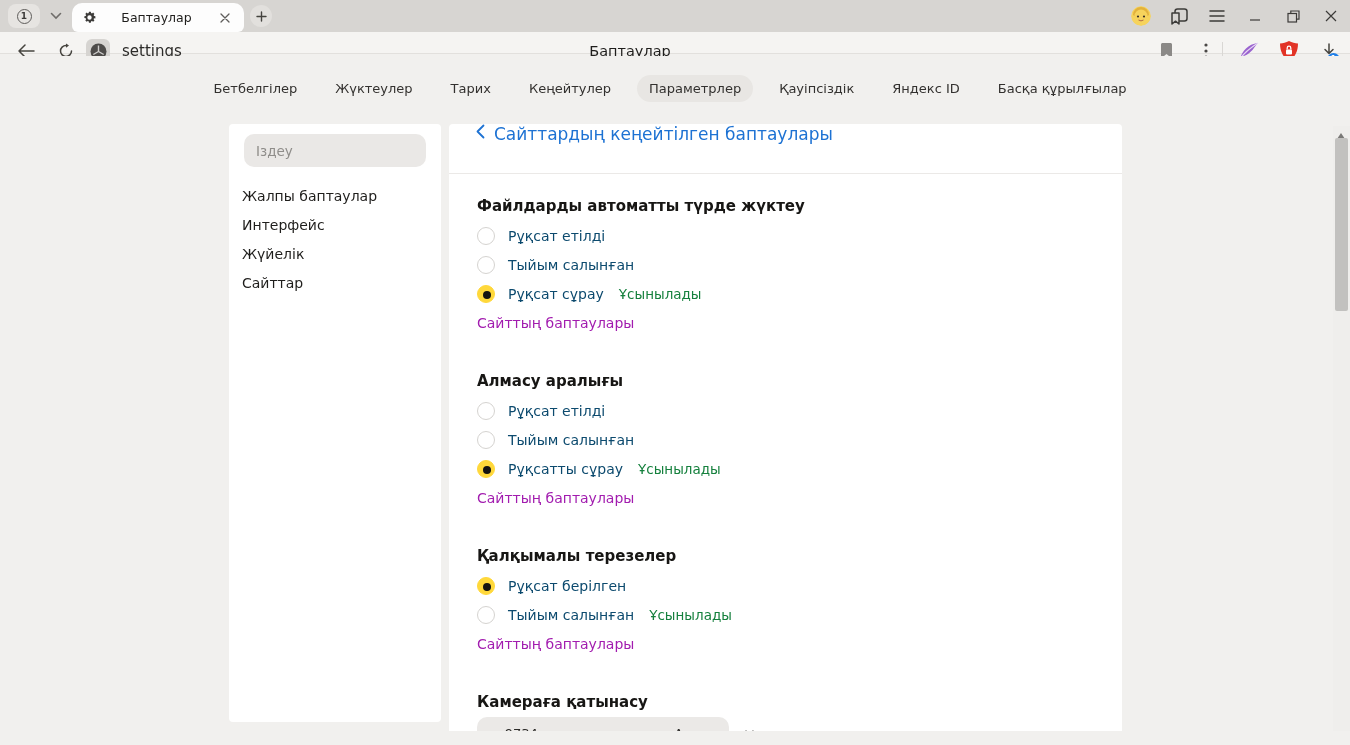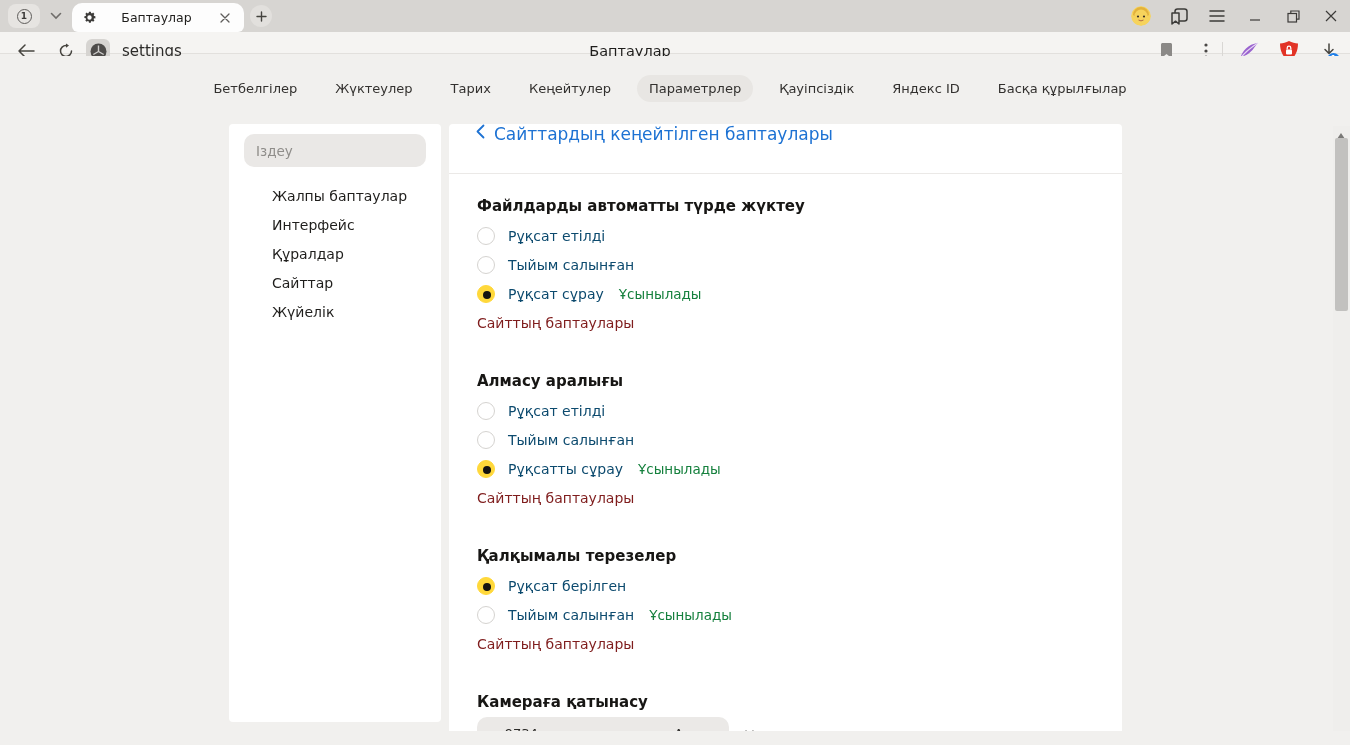--- a/index.html
+++ b/index.html
@@ -32,37 +32,37 @@
   .page { position:absolute; left:0; top:56px; width:1350px; height:675px; background:#f1f0ee; overflow:hidden; }
   .nav-tabs { position:absolute; left:0; top:19px; width:1340px; display:flex; justify-content:center; gap:14px; }
   .nav-tab { font-size:13px; color:#33312f; padding:6px 12px; border-radius:15px; cursor:pointer; white-space:nowrap; }
   .nav-tab.active { background:#e8e6e3; }
 
   .card { background:#fff; border-radius:4px; position:absolute; }
   .sidebar { left:229px; top:68px; width:212px; height:598px; }
   .search-box { position:absolute; left:15px; top:10px; width:182px; height:33px; background:#eae8e6; border:none; border-radius:10px; padding:0 12px; font-size:13.5px; color:#1f1e1c; font-family:inherit; outline:none; }
   .search-box::placeholder { color:#8f8d8a; }
   .side-list { position:absolute; left:0; top:58px; width:100%; list-style:none; }
-  .side-item { height:29px; line-height:29px; padding-left:43px; font-size:14px; color:#1f1e1c; cursor:pointer; white-space:nowrap; }
+  .side-item { height:29px; line-height:29px; padding-left:13px; font-size:14px; color:#1f1e1c; cursor:pointer; white-space:nowrap; }
 
   .main { left:449px; top:68px; width:673px; height:710px; }
   .main-header { height:50px; display:flex; padding-left:27px; border-bottom:1px solid #ebe9e7; cursor:pointer; }
   .main-header .ttl { font-size:17px; color:#1d72d3; margin-left:9px; }
   .main-body { padding:21px 28px 0 28px; }
   .section { margin-top:33px; }
   .section:first-child { margin-top:0; }
   .section-title { font-size:15px; font-weight:bold; color:#171614; line-height:22px; margin-bottom:4px; }
   .option-row { height:29px; display:flex; align-items:center; cursor:pointer; }
   .radio { width:18px; height:18px; border-radius:50%; background:#fff; border:1px solid #d5d3d0; flex:0 0 auto; position:relative; }
   .radio.checked { background:#ffd83a; border-color:#ffd83a; }
   .radio.checked::after { content:""; position:absolute; left:5px; top:5px; width:8px; height:8px; border-radius:50%; background:#141311; }
   .option-label { font-size:14px; color:#0c4a6e; margin-left:13px; white-space:nowrap; }
   .option-badge { font-size:13.5px; color:#15803d; margin-left:15px; white-space:nowrap; }
   .site-link { height:29px; display:flex; align-items:center; }
-  .site-link a { font-size:14px; color:#7f1d1d; text-decoration:none; cursor:pointer; }
+  .site-link a { font-size:14px; color:#a21caf; text-decoration:none; cursor:pointer; }
   .camera-select { margin-top:2px; width:252px; height:32px; background:#ebe9e7; border-radius:10px; display:flex; align-items:center; padding:0 12px; font-size:13px; color:#2b2a28; cursor:pointer; white-space:nowrap; }
   .camera-select .chev { margin-left:8px; }
 
   
   .scrollbar { position:absolute; right:0; top:70px; width:17px; height:675px; background:#efeeec; }
   .sb-arrow { position:absolute; left:4px; width:0; height:0; border-left:4.5px solid transparent; border-right:4.5px solid transparent; cursor:pointer; }
   .sb-up { top:7px; border-bottom:6px solid #7a7977; }
   .sb-thumb { position:absolute; left:2px; top:12px; width:13px; height:173px; background:#c2c1bf; border-radius:2px; cursor:grab; }
 
   svg { display:block; }
@@ -203,23 +203,22 @@
       <span class="nav-tab">Қауіпсіздік</span>
       <span class="nav-tab">Яндекс ID</span>
       <span class="nav-tab">Басқа құрылғылар</span>
     </div>
 
   <div class="card sidebar">
     <input class="search-box" type="text" placeholder="Іздеу" style="">
     <ul class="side-list" id="side-list">
         <li class="side-item">Жалпы баптаулар</li>
         <li class="side-item">Интерфейс</li>
-        <li class="side-item">Құралдар</li>
+        <li class="side-item">Жүйелік</li>
         <li class="side-item">Сайттар</li>
-        <li class="side-item">Жүйелік</li>
       </ul>
   </div>
 
   <div class="card main">
     <div class="main-header">
       <span>
         <svg width="9" height="15" viewBox="0 0 9 15">
             <path d="M7.5 1.5 L1.5 7.5 L7.5 13.5" fill="none" stroke="#1d72d3" stroke-width="1.8" stroke-linecap="round" stroke-linejoin="round"></path>
           </svg>
       </span>

